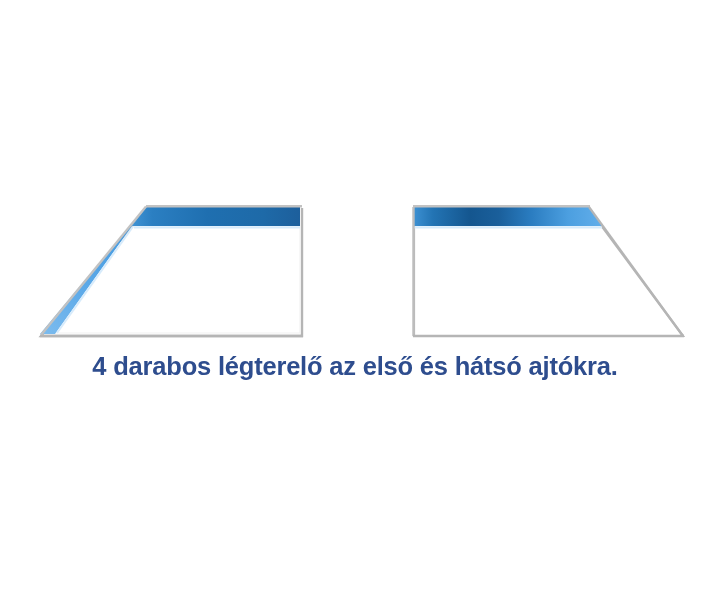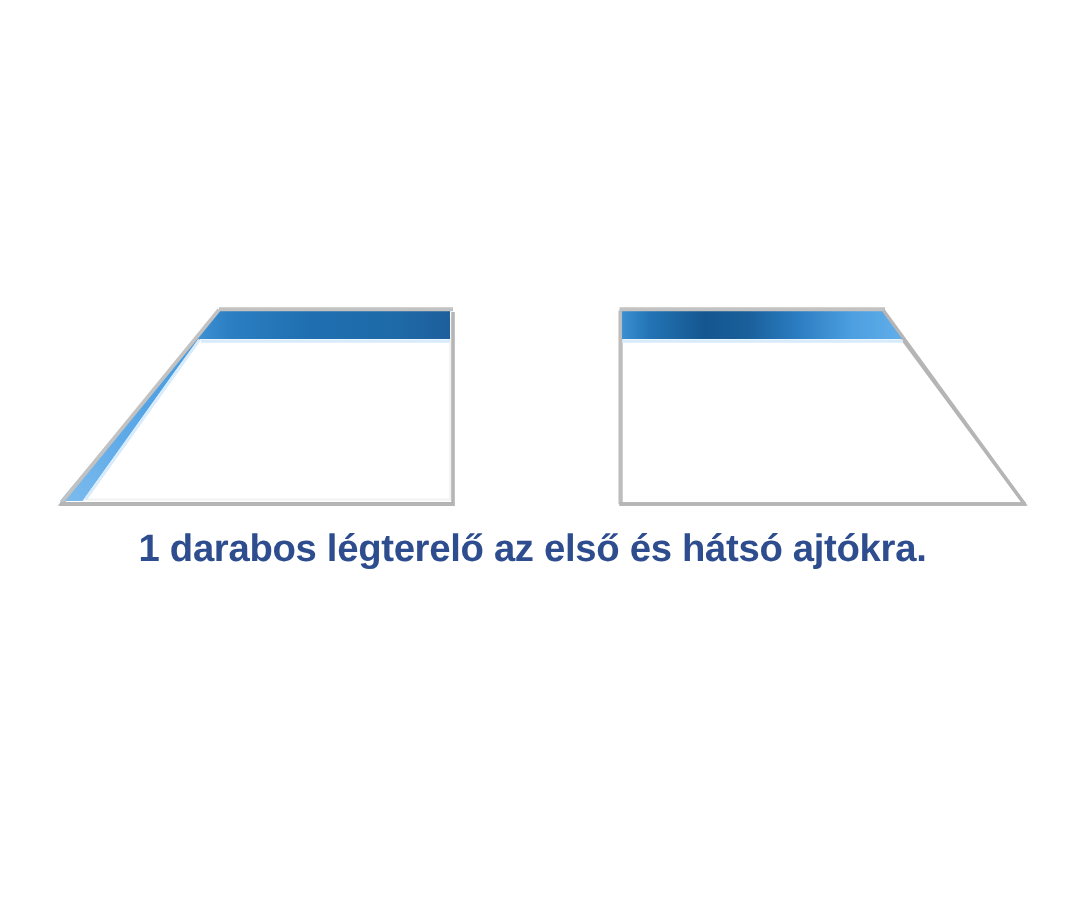--- a/index.html
+++ b/index.html
@@ -115,15 +115,15 @@
       <polyline points="414,227.4 602,227.4" fill="none" stroke="#d7ebfb" stroke-width="2.2"></polyline>
 
       <polyline points="413.5,207 413.5,336" fill="none" stroke="#bdbdbd" stroke-width="2.4"></polyline>
 
       <polyline points="589,207 683,336" fill="none" stroke="#b5b5b5" stroke-width="2.2"></polyline>
 
       <polyline points="413,336 684,336" fill="none" stroke="#b5b5b5" stroke-width="2.4"></polyline>
     </g>
   </svg>
 
-  <div id="caption">1 darabos légterelő az első és hátsó ajtókra.</div>
+  <div id="caption">4 darabos légterelő az első és hátsó ajtókra.</div>
 
 </div>
 
 </body></html>

